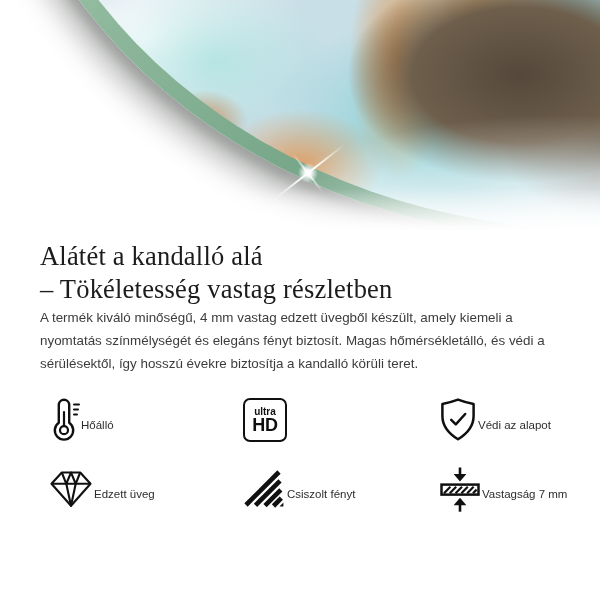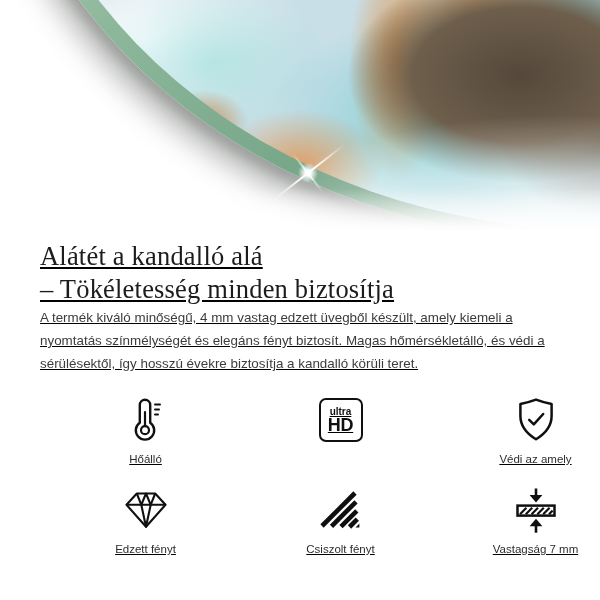--- a/index.html
+++ b/index.html
@@ -70,21 +70,21 @@
     position: absolute; left: -24px; top: -1px; width: 48px; height: 1.6px;
     transform: rotate(52deg);
     background: linear-gradient(90deg, rgba(255,255,255,0), #ffffff 50%, rgba(255,255,255,0));
   }
   .sparkle .core {
     position: absolute; left: -10px; top: -10px; width: 20px; height: 20px; border-radius: 50%;
     background: radial-gradient(circle, #ffffff 0 2.5px, rgba(255,255,255,0.55) 6px, rgba(255,255,255,0) 10px);
   }
 
   
-  .content { padding: 0 40px; text-decoration: underline; }
+  .content { padding: 0 40px; }
   h1.title {
     padding-top: 10px;
     font-family: "Liberation Serif", "DejaVu Serif", serif;
     font-weight: 400;
     font-size: 26.5px;
     line-height: 33px;
     color: #1c1c1c;
     letter-spacing: 0.2px;
   }
   p.description {
@@ -95,21 +95,21 @@
   }
 
   
   .features {
     margin-top: 21px;
     display: grid;
     grid-template-columns: repeat(3, 195px);
     row-gap: 21px;
     padding-left: 8px;
   }
-  .feature { display: flex; flex-direction: column; align-items: center; }
+  .feature { display: flex; flex-direction: row; align-items: center; }
   .icon-wrap { height: 48px; display: flex; align-items: center; justify-content: center; }
   .feature-label {
     margin-top: 9px;
     font-size: 11.5px;
     color: #2d2d2d;
     text-align: center;
   }
   .uhd-box {
     width: 44px; height: 44px;
     border: 2.5px solid #101010;
@@ -132,21 +132,21 @@
     <div class="disc-face"></div>
     <div class="hero-fade"></div>
     <div class="sparkle">
       <div class="ray1"></div>
       <div class="ray2"></div>
       <div class="core"></div>
     </div>
   </section>
 
   <section class="content">
-    <h1 class="title"><span>Alátét a kandalló alá</span><br><span>– Tökéletesség minden biztosítja</span></h1>
+    <h1 class="title"><span>Alátét a kandalló alá</span><br><span>– Tökéletesség vastag részletben</span></h1>
 
     <p class="description">A termék kiváló minőségű, 4 mm vastag edzett üvegből készült, amely kiemeli a nyomtatás színmélységét és elegáns fényt biztosít. Magas hőmérsékletálló, és védi a sérülésektől, így hosszú évekre biztosítja a kandalló körüli teret.</p>
 
     <div class="features">
 
       <div class="feature">
         <div class="icon-wrap">
           <svg class="icon" width="33" height="46" viewBox="0 0 33 46" fill="none" stroke="#101010">
             <path d="M16 2.8c2.9 0 5.2 2.3 5.2 5.2v17.8a9.2 9.2 0 1 1-10.4 0V8c0-2.9 2.3-5.2 5.2-5.2z" stroke-width="2.4" stroke-linejoin="round"></path>
             <circle cx="16" cy="33.2" r="4" stroke-width="2.2"></circle>
@@ -168,33 +168,33 @@
         </div>
       </div>
 
       <div class="feature">
         <div class="icon-wrap">
           <svg class="icon" width="40" height="46" viewBox="0 0 40 46" fill="none" stroke="#101010">
             <path d="M20 2.6C25 4.5 30.3 5.9 35.6 6.9V19c0 10.4-6.3 17.6-15.6 23.3C10.7 36.6 4.4 29.4 4.4 19V6.9C9.7 5.9 15 4.5 20 2.6z" stroke-width="2.5" stroke-linejoin="round"></path>
             <path d="M13.2 22.8l4.6 4.6L27.2 17" stroke-width="2.5" stroke-linecap="round" stroke-linejoin="round"></path>
           </svg>
         </div>
-        <div class="feature-label">Védi az amely</div>
+        <div class="feature-label">Védi az alapot</div>
       </div>
 
       <div class="feature">
         <div class="icon-wrap">
           <svg class="icon" width="46" height="40" viewBox="0 0 46 40" fill="none" stroke="#101010" stroke-width="2.1" stroke-linejoin="round">
             <path d="M13.8 3.5h18.4L42.5 14.8 23 36.8 3.5 14.8z"></path>
             <line x1="3.5" y1="14.8" x2="42.5" y2="14.8"></line>
             <path d="M13.8 3.5l4.5 11.3L23 3.5l4.7 11.3 4.5-11.3"></path>
             <path d="M18.3 14.8 23 36.8l4.7-22"></path>
           </svg>
         </div>
-        <div class="feature-label">Edzett fényt</div>
+        <div class="feature-label">Edzett üveg</div>
       </div>
 
       <div class="feature">
         <div class="icon-wrap">
           <svg class="icon" width="44" height="42" viewBox="0 0 44 42" stroke="#101010">
             <line x1="3" y1="37" x2="36" y2="4" stroke-width="4.6"></line>
             <line x1="12.5" y1="37.3" x2="37" y2="12.8" stroke-width="4.6"></line>
             <line x1="22" y1="37.6" x2="37.8" y2="21.8" stroke-width="4.6"></line>
             <line x1="30.5" y1="38" x2="38.3" y2="30.2" stroke-width="4.6"></line>
             <polygon points="36.5,38.4 40.4,38.4 40.4,34.5" fill="#101010" stroke="none"></polygon>

